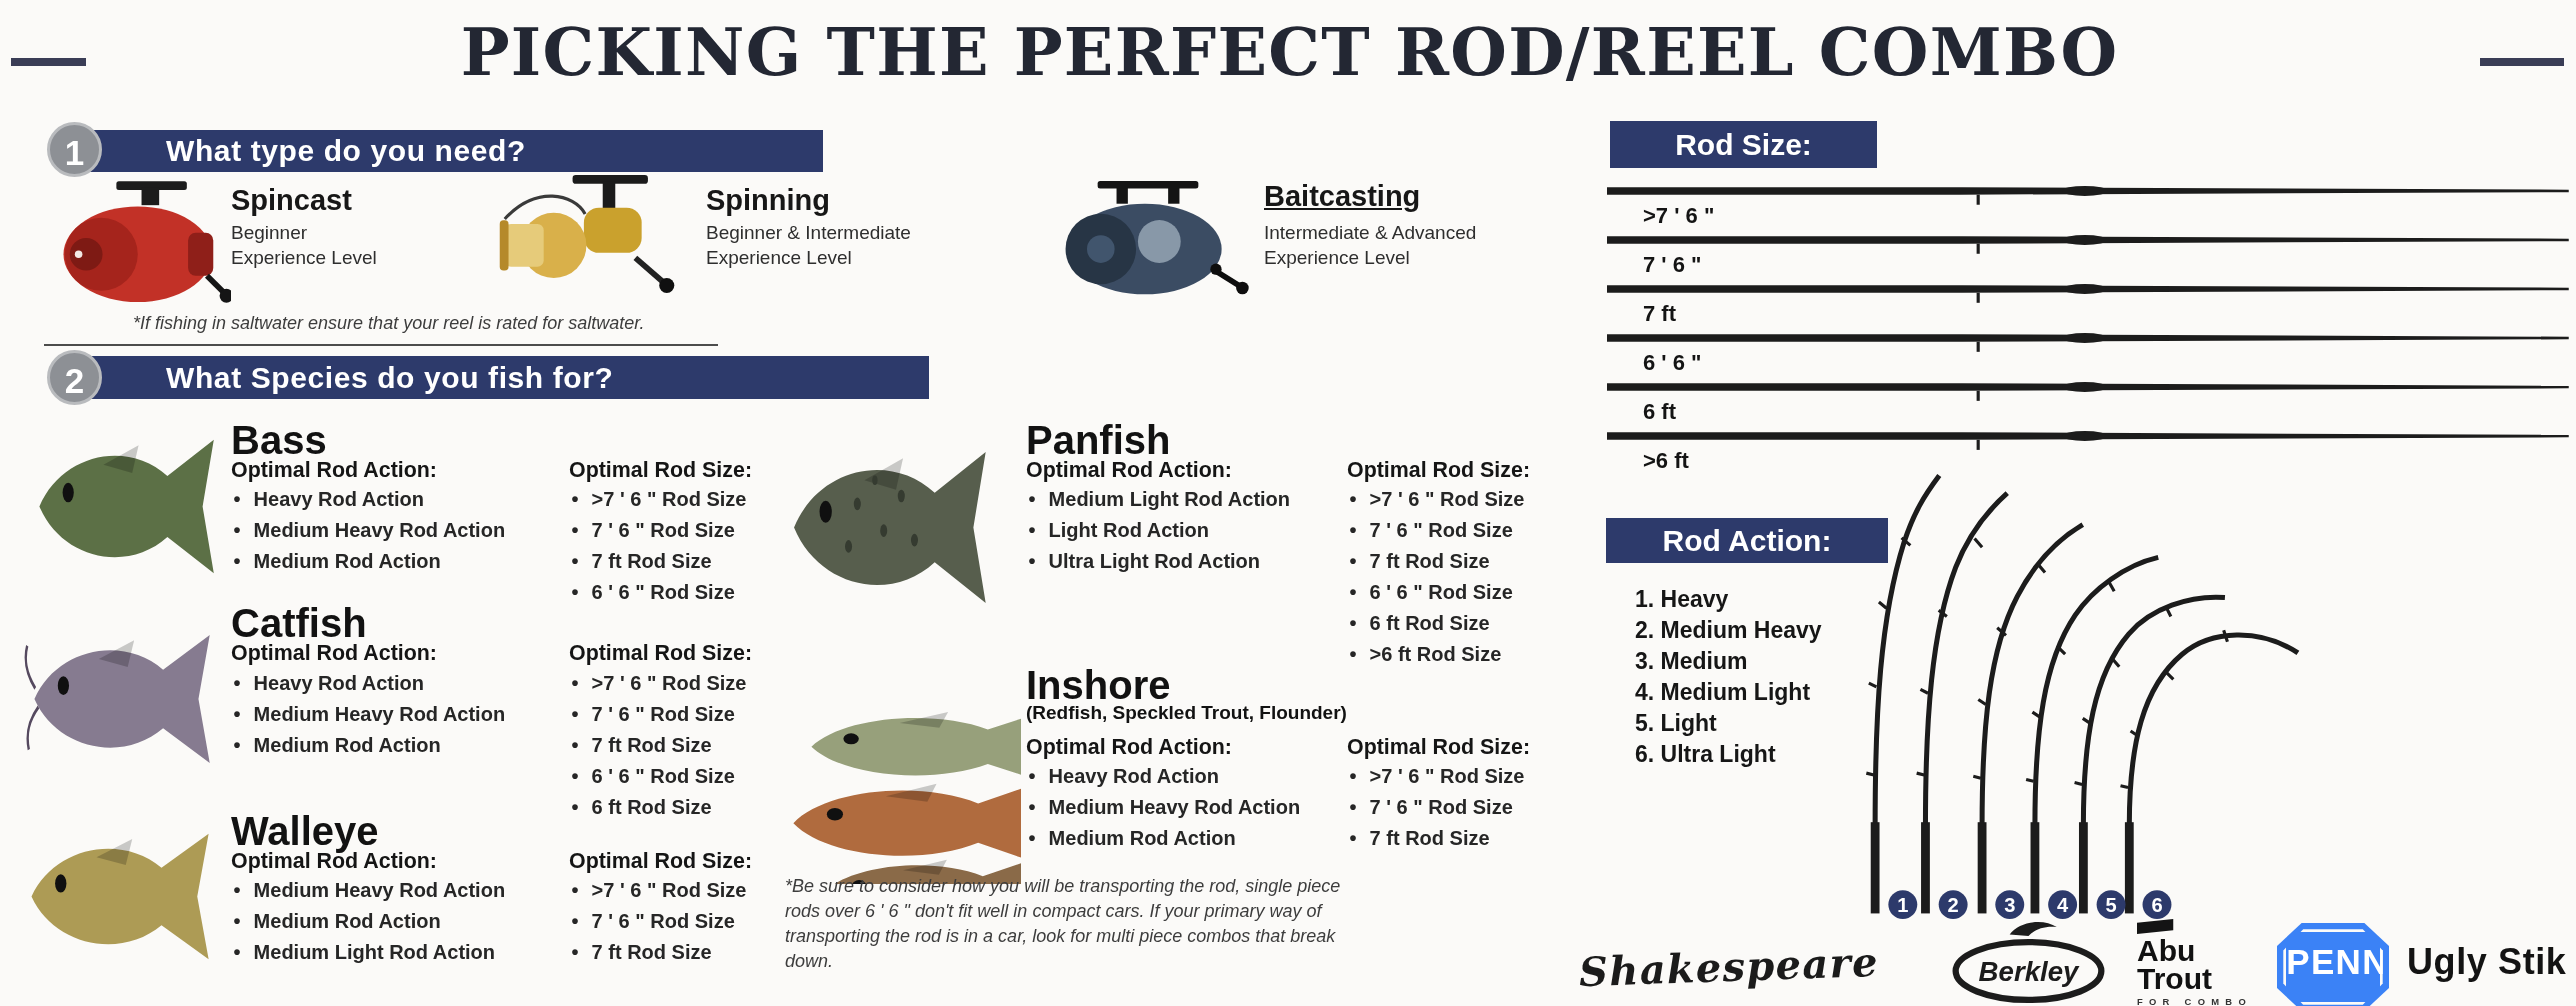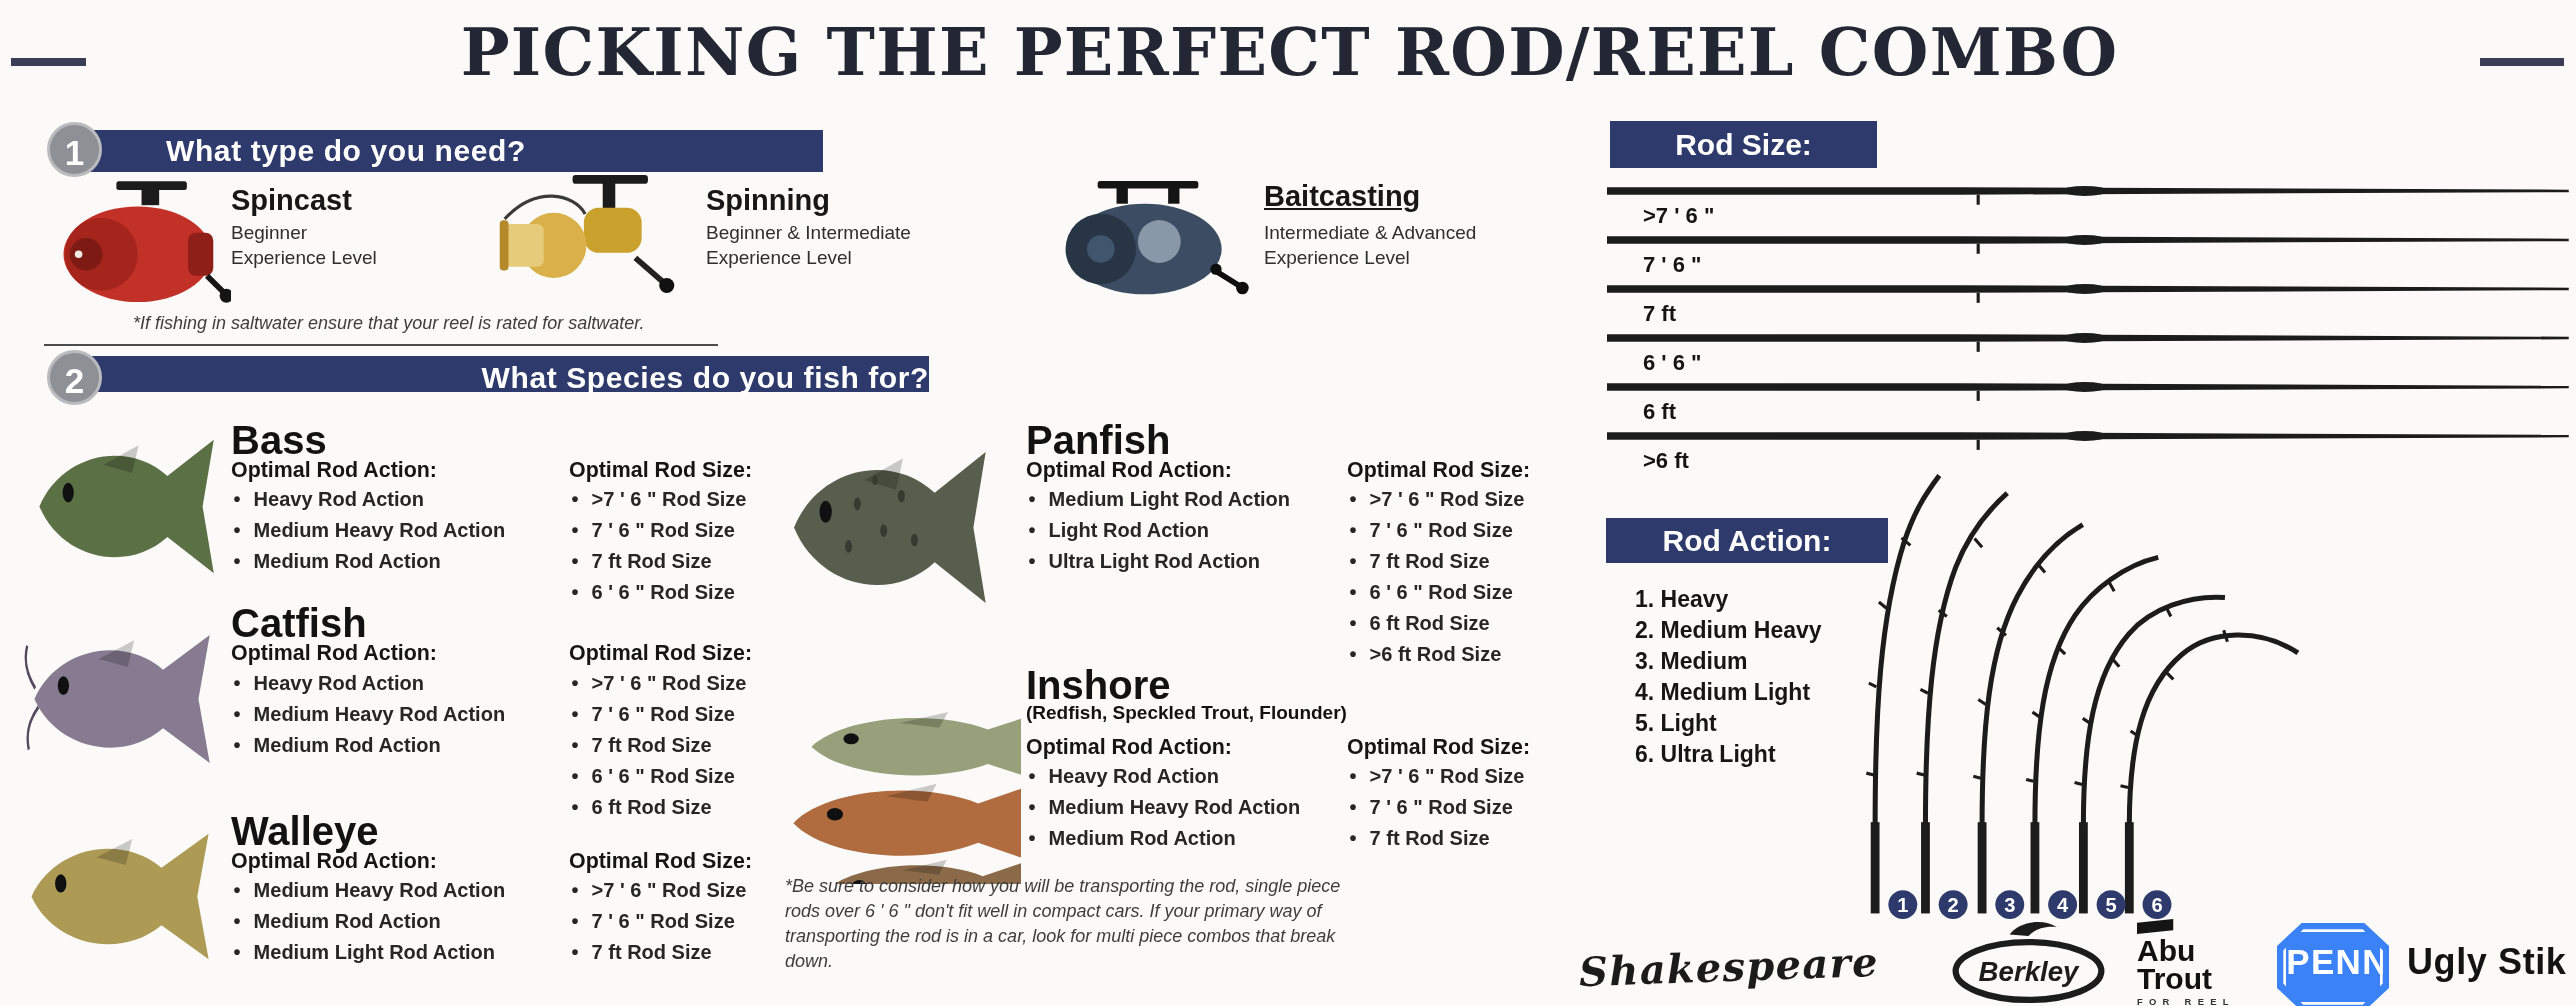--- a/index.html
+++ b/index.html
@@ -111,21 +111,21 @@
   <div class="abs reel-desc" style="left:706px;top:221px;">Beginner &amp; Intermediate</div>
   <div class="abs reel-desc" style="left:706px;top:246px;">Experience Level</div>
 
   <div class="abs reel-name" style="left:1264px;top:180px;text-decoration:underline;">Baitcasting</div>
   <div class="abs reel-desc" style="left:1264px;top:221px;">Intermediate &amp; Advanced</div>
   <div class="abs reel-desc" style="left:1264px;top:246px;">Experience Level</div>
 
   <div class="abs note" style="left:133px;top:313px;">*If fishing in saltwater ensure that your reel is rated for saltwater.</div>
   <div class="abs rule" style="left:44px;top:344px;width:674px;"></div>
 
-  <div class="abs banner step-banner" style="left:60px;top:356px;width:763px;height:36px;line-height:43px;text-align:right;">
+  <div class="abs banner step-banner" style="left:60px;top:356px;width:763px;height:43px;line-height:43px;">
     <span>What Species do you fish for?</span>
   </div>
   <div class="abs step-circle" style="left:47px;top:350px;">
     <span>2</span>
   </div>
 
   <svg width="0" height="0" style="position:absolute">
     <defs>
       <symbol id="fish-shape" viewBox="0 0 240 120">
         <path d="M8,60 C36,22 118,12 168,38 L226,12 L212,60 L226,108 L168,82 C118,108 36,98 8,60 Z"></path>
@@ -366,21 +366,21 @@
       <text x="125" y="102" text-anchor="middle" font-size="44" font-weight="bold" font-style="italic" fill="#1c1c1c">Berkley</text>
     </svg>
   </div>
 
   <div class="abs" style="left:2137px;top:919px;width:126px;">
     <svg width="75" height="16.4" viewBox="0 0 120 26">
       <polygon points="0,24 0,6 58,0 58,18" fill="#141414"></polygon>
     </svg>
     <div class="abu-word">Abu</div>
     <div class="abu-word">Trout</div>
-    <div class="abu-tag">FOR REEL</div>
+    <div class="abu-tag">FOR COMBO</div>
   </div>
 
   <div class="abs penn-badge" style="left:2277px;top:923px;">
     <div class="penn-inner">PENN</div>
   </div>
 
   <div class="abs brand-ugly" style="left:2407px;top:941px;">Ugly Stik</div>
 
 </div>
 

